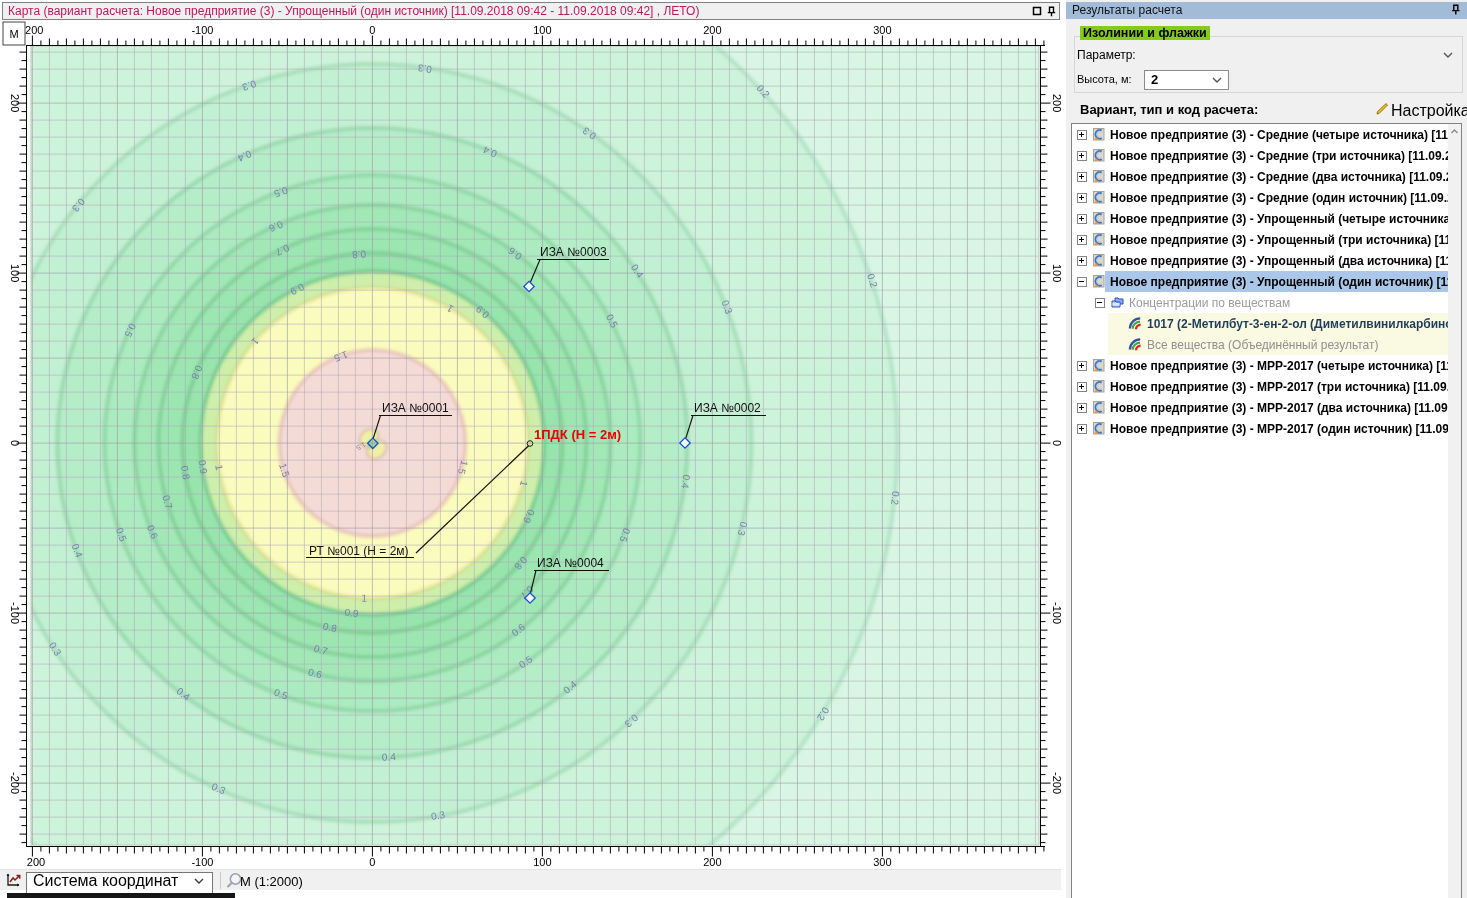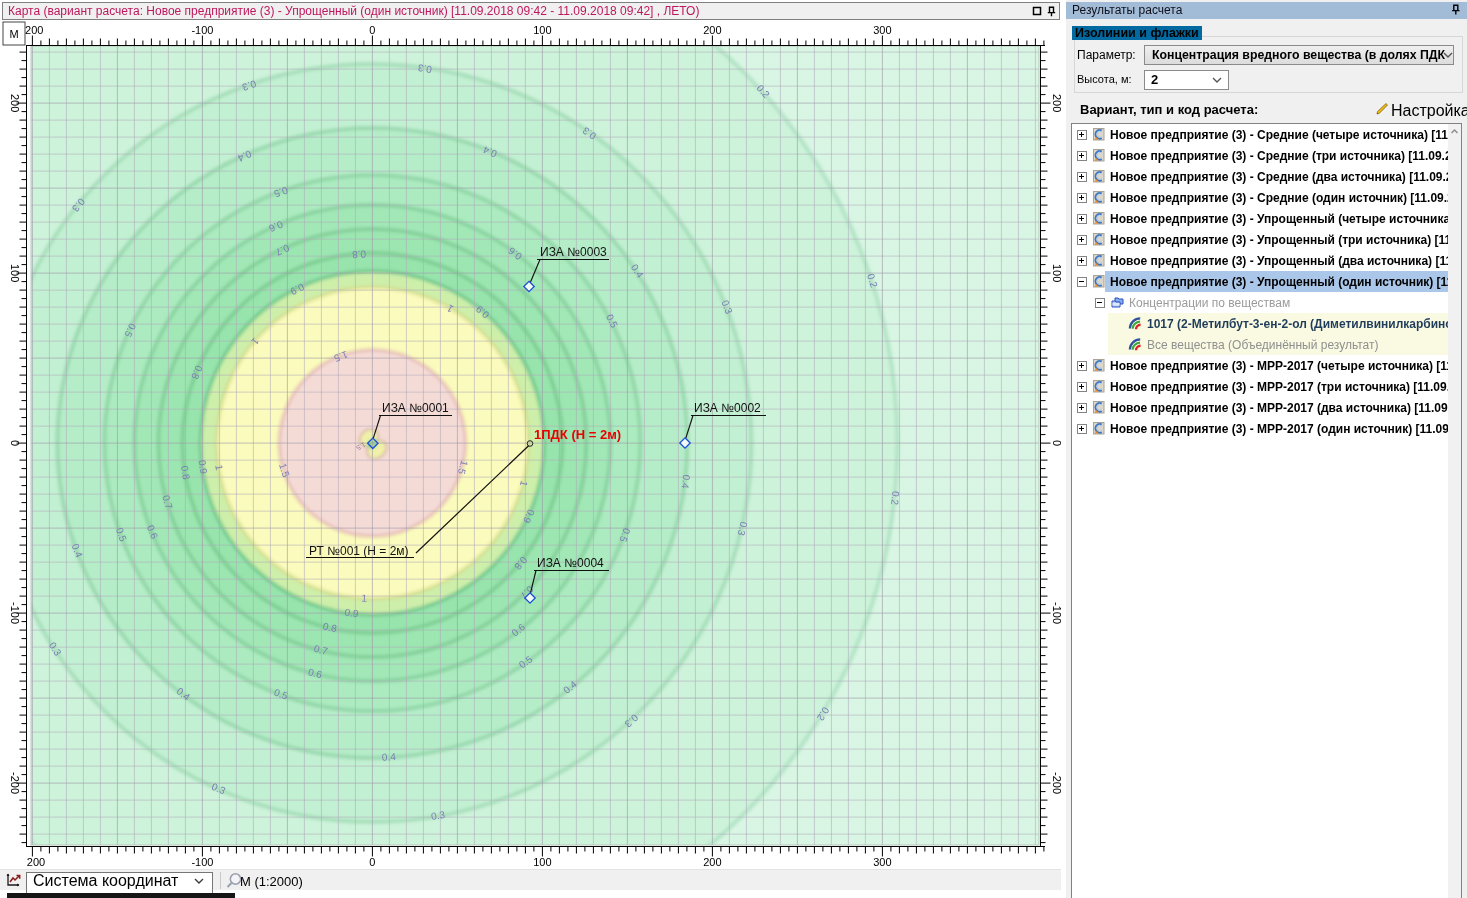--- a/index.html
+++ b/index.html
@@ -183,23 +183,22 @@
 </svg>
 <div class="abs" style="left:240px;top:874px;font-size:13px">М (1:2000)</div>
 <div class="abs" style="left:7px;top:893px;width:228px;height:5px;background:#161616"></div>
 
 <div class="abs" style="left:1066px;top:0;width:401px;height:898px;background:#f0f0f0">
  <div class="abs" style="left:0;top:2px;width:401px;height:17px;background:#a2bcd7;font-size:12px;color:#10101a;line-height:17px;padding-left:6px">Результаты расчета</div>
  <svg class="abs" style="left:384px;top:4px" width="12" height="13" viewBox="0 0 12 13">
       <path d="M3.1 1.2h5.4M3.8 1.4v4.8M7.8 1.4v4.8M2.1 6.6h7.4M5.8 6.8v3.8" stroke="#000" stroke-width="1.4" fill="none"></path>
     </svg>
  <div class="abs" style="left:8px;top:36px;width:389px;height:57px;border:1px solid #d6d6d6"></div>
- <div class="abs" style="left:6px;top:26px;font-size:12.5px;font-weight:bold;background:#0369a1;padding:0 3px">Изолинии и флажки</div>
+ <div class="abs" style="left:14px;top:26px;font-size:12.5px;font-weight:bold;background:#84cc16;padding:0 3px">Изолинии и флажки</div>
  <div class="abs" style="left:11px;top:48px;font-size:12px">Параметр:</div>
- <div class="abs" style="left:78px;top:45px;width:310px;height:20px;background:linear-gradient(#efefef,#dcdcdc);border:1px solid #8a8a8a;font-size:12.3px;font-weight:bold;line-height:18px;padding-left:7px;white-space:nowrap;overflow:hidden">Концентрация вредного вещества (в долях ПДК</div>
  <svg class="abs" style="left:377px;top:52px" width="10" height="7" viewBox="0 0 10 7">
       <path d="M1 1l4 4 4-4" stroke="#555" stroke-width="1.4" fill="none"></path>
     </svg>
  <div class="abs" style="left:11px;top:73px;font-size:11px">Высота, м:</div>
  <div class="abs" style="left:78px;top:70px;width:85px;height:20px;background:#fff;border:1px solid #8a8a8a;font-size:13px;font-weight:bold;line-height:18px;padding-left:6px">2</div>
  <svg class="abs" style="left:146px;top:77px" width="10" height="7" viewBox="0 0 10 7">
       <path d="M1 1l4 4 4-4" stroke="#555" stroke-width="1.4" fill="none"></path>
     </svg>
  <div class="abs" style="left:14px;top:102px;font-size:13px;font-weight:bold">Вариант, тип и код расчета:</div>
  <svg class="abs" style="left:310px;top:103px" width="13" height="12" viewBox="0 0 13 12">

